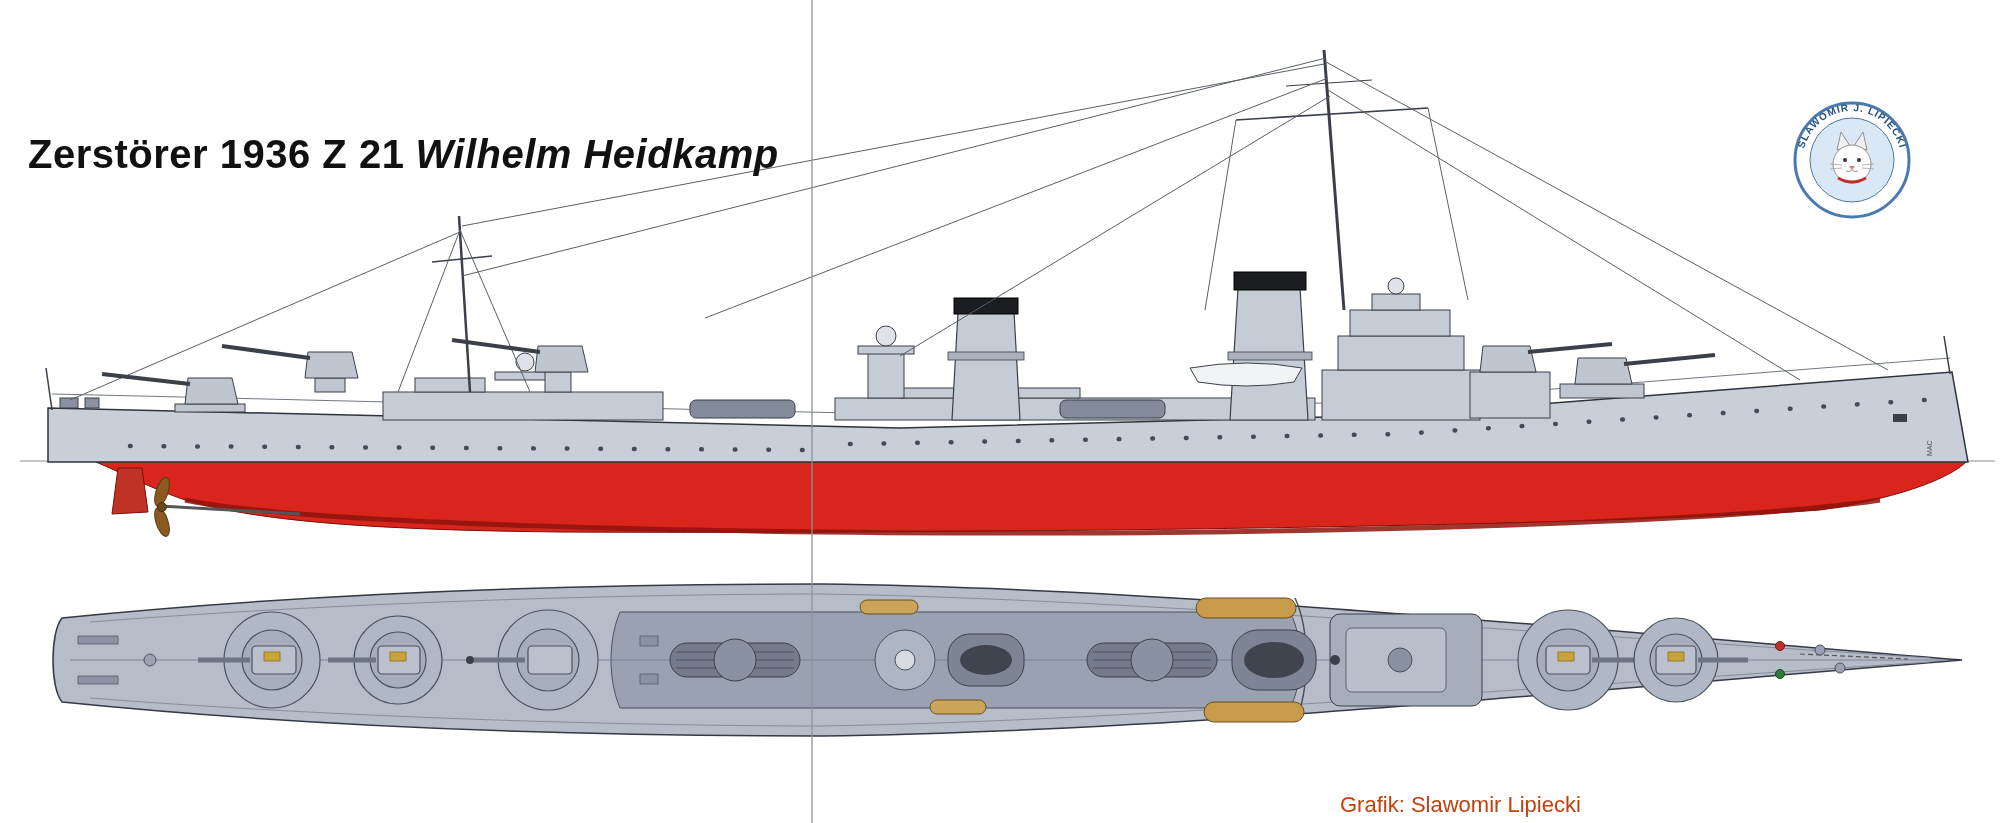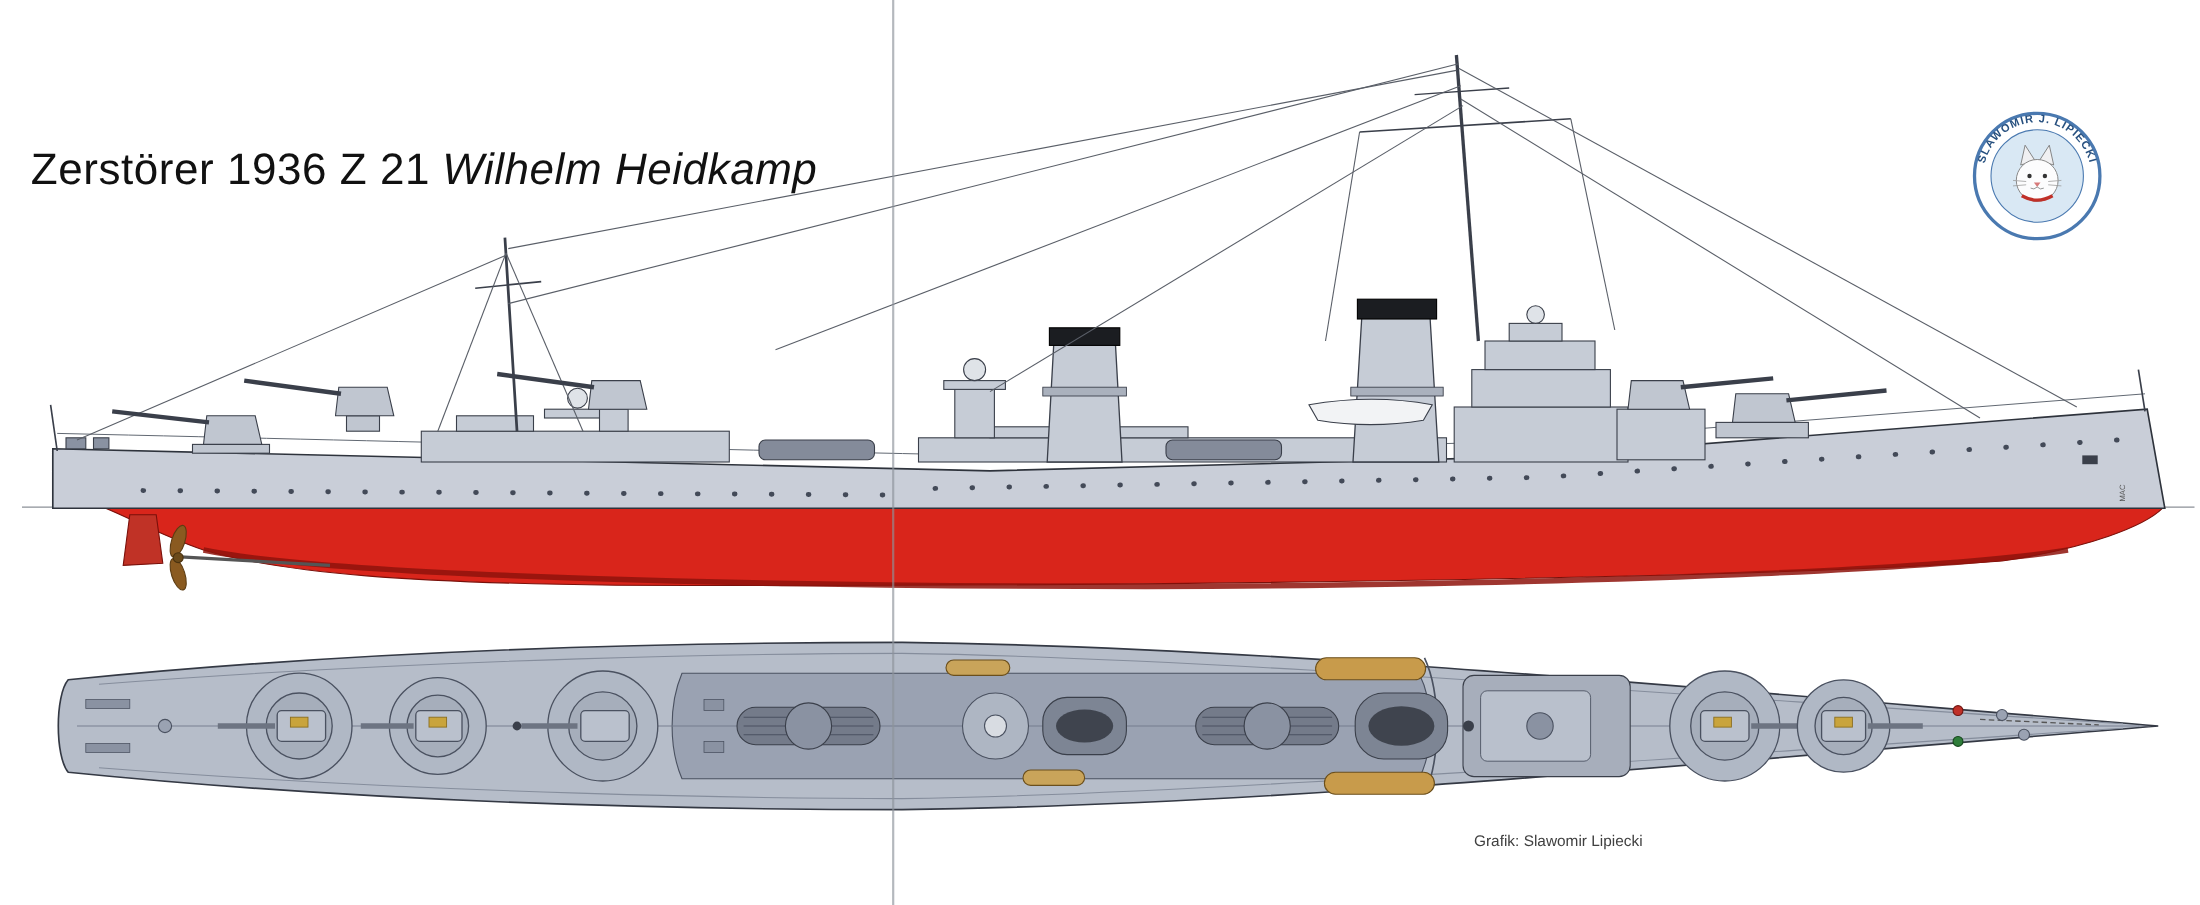--- a/index.html
+++ b/index.html
@@ -1,22 +1,22 @@
 <!DOCTYPE html>
 <html><head>
 <meta charset="utf-8">
 <style>
   html,body{margin:0;padding:0;background:#ffffff;}
   #page{position:relative;width:2000px;height:823px;background:#ffffff;overflow:hidden;
         font-family:"Liberation Sans",sans-serif;}
   #drawing{position:absolute;left:0;top:0;}
-  .title{position:absolute;left:28px;top:132px;font-size:40px;font-weight:normal;color:#111;
+  .title{position:absolute;left:28px;top:132px;font-size:40px;font-weight:bold;color:#111;
          letter-spacing:0.5px;white-space:nowrap;}
   .title .ship-name{font-style:italic;margin-left:11px;}
-  .credit{position:absolute;left:1340px;top:756px;font-size:14px;color:#404040;}
+  .credit{position:absolute;left:1340px;top:792px;font-size:22px;color:#c2410c;}
 </style>
 </head>
 <body>
 
 <div id="page">
 
   <svg id="drawing" width="2000" height="823" viewBox="0 0 2000 823">
 
     <g>
 

